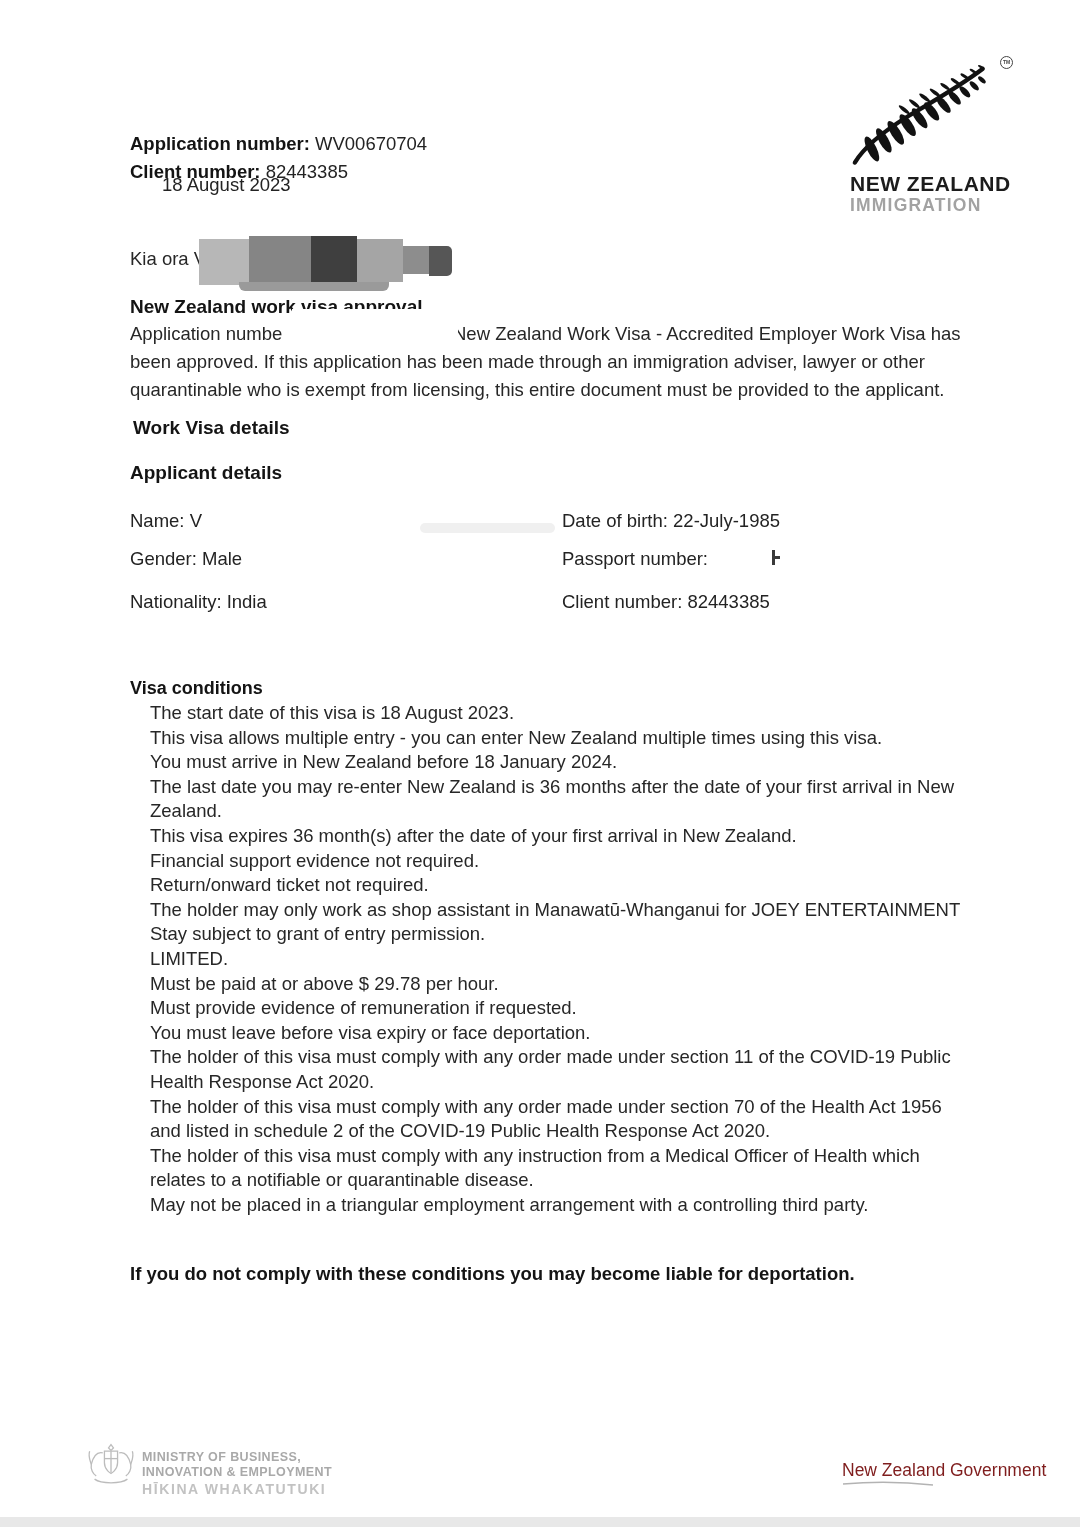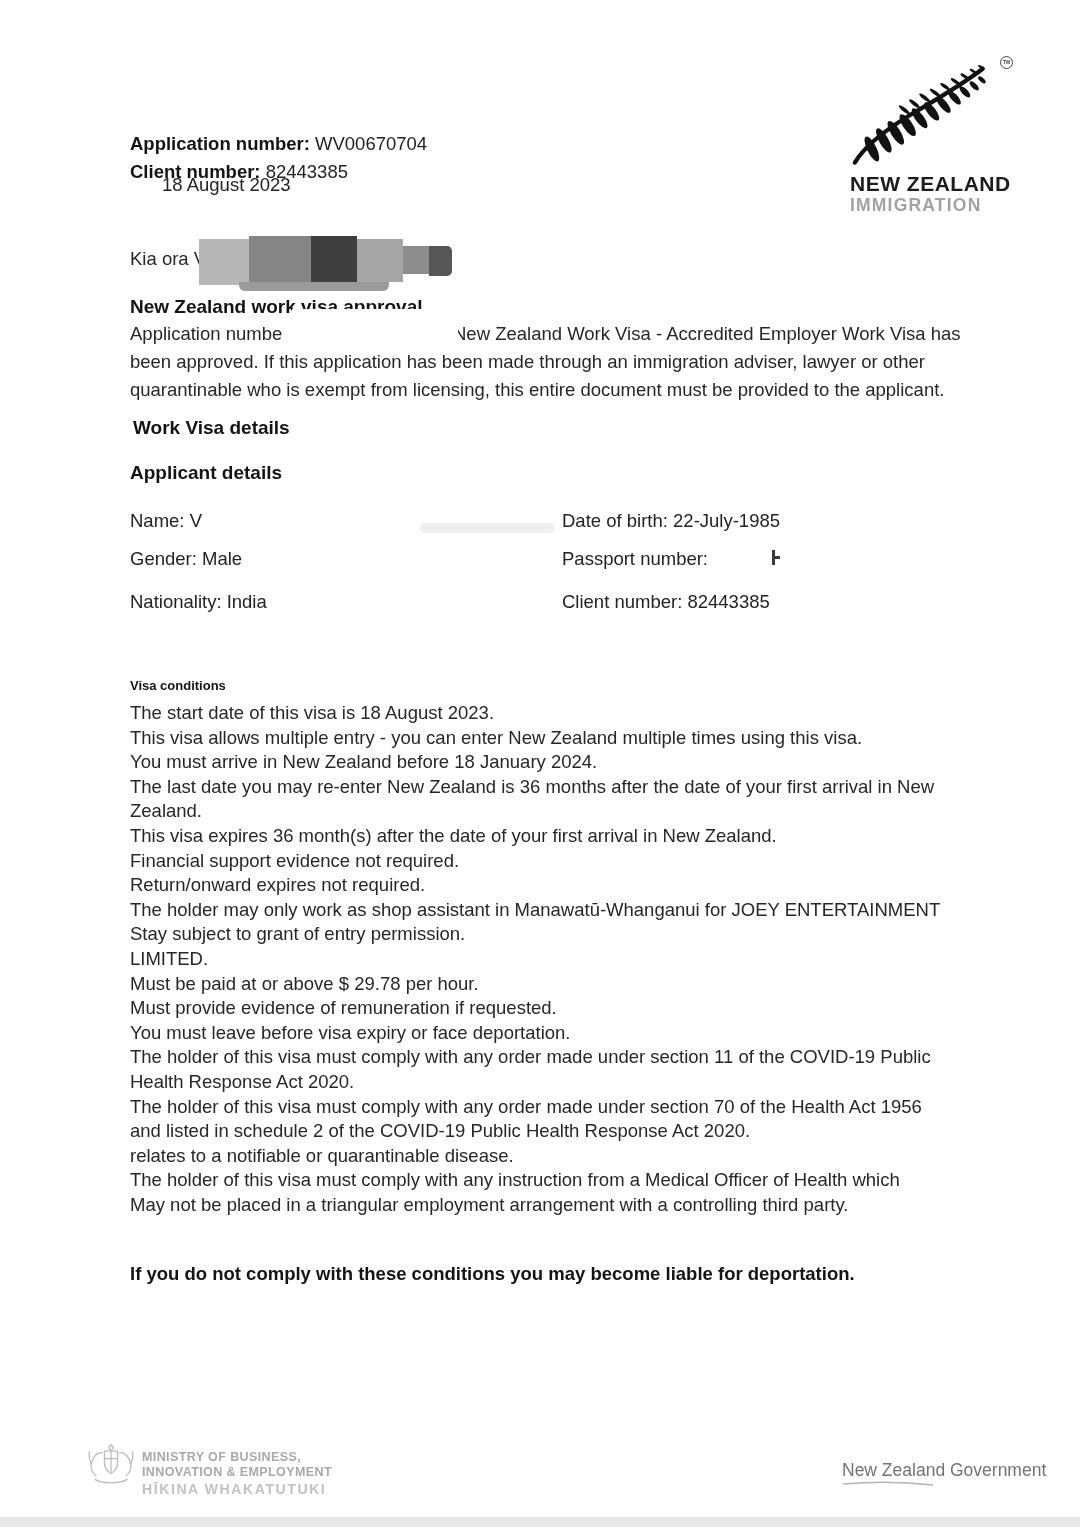--- a/index.html
+++ b/index.html
@@ -31,30 +31,30 @@
   
   .seg { position:absolute; }
 
   .white-patch { position:absolute; background:#ffffff; }
 
   
   .detail { font-size:18.5px; white-space:nowrap; }
 
   
   .cond-wrap { width:880px; }
-  .cond-line { font-size:18.5px; line-height:24.6px; color:#272727; white-space:nowrap; }
+  .cond-line { font-size:18.5px; line-height:24.6px; color:#272727; white-space:nowrap;margin-left:20px; }
 
   
   .pp-frag { width:3px; height:15px; background:#3a3a3a; }
   .pp-frag::after { content:""; position:absolute; left:3px; top:6px; width:5px; height:2.5px; background:#3a3a3a; }
 
   
   .mbie1 { font-size:12.5px; font-weight:bold; letter-spacing:0.4px; color:#a9a9a9; white-space:nowrap; }
   .mbie3 { font-size:14px; font-weight:bold; letter-spacing:1.6px; color:#c2c2c2; white-space:nowrap; }
-  .nzgovt { font-size:17.5px; color:#737373; white-space:nowrap; }
+  .nzgovt { font-size:17.5px; color:#7f1d1d; white-space:nowrap; }
   .bottom-band { position:absolute; left:0; top:1517px; width:1080px; height:10px; background:#e8e8e8; }
   .smudge { position:absolute; background:#ededed; border-radius:6px; opacity:0.85; }
 </style>
 </head>
 <body>
 
 <div class="page">
 
   <div class="abs app-line" style="left:130px; top:133px;">
     <span class="lbl">Application number:</span>
@@ -127,42 +127,42 @@
   <div class="abs detail" style="left:562px; top:510px;">Date of birth: 22-July-1985</div>
   <div class="abs smudge" style="left:420px; top:523px; width:135px; height:10px;"></div>
 
   <div class="abs detail" style="left:130px; top:548px;">Gender: Male</div>
   <div class="abs detail" style="left:562px; top:548px;">Passport number:</div>
   <div class="abs pp-frag" style="left:772px; top:550px;"></div>
 
   <div class="abs detail" style="left:130px; top:591px;">Nationality: India</div>
   <div class="abs detail" style="left:562px; top:591px;">Client number: 82443385</div>
 
-  <div class="abs body-text bold" style="left:130px; top:678px; font-size:13px;">Visa conditions</div>
+  <div class="abs body-text bold" style="left:130px; top:678px; font-size:18px;">Visa conditions</div>
   <div class="abs cond-wrap" style="left:130px; top:701px;">
       <div class="cond-line">The start date of this visa is 18 August 2023.</div>
       <div class="cond-line">This visa allows multiple entry - you can enter New Zealand multiple times using this visa.</div>
       <div class="cond-line">You must arrive in New Zealand before 18 January 2024.</div>
       <div class="cond-line">The last date you may re-enter New Zealand is 36 months after the date of your first arrival in New</div>
       <div class="cond-line">Zealand.</div>
       <div class="cond-line">This visa expires 36 month(s) after the date of your first arrival in New Zealand.</div>
       <div class="cond-line">Financial support evidence not required.</div>
-      <div class="cond-line">Return/onward expires not required.</div>
+      <div class="cond-line">Return/onward ticket not required.</div>
       <div class="cond-line">The holder may only work as shop assistant in Manawatū-Whanganui for JOEY ENTERTAINMENT</div>
       <div class="cond-line">Stay subject to grant of entry permission.</div>
       <div class="cond-line">LIMITED.</div>
       <div class="cond-line">Must be paid at or above $ 29.78 per hour.</div>
       <div class="cond-line">Must provide evidence of remuneration if requested.</div>
       <div class="cond-line">You must leave before visa expiry or face deportation.</div>
       <div class="cond-line">The holder of this visa must comply with any order made under section 11 of the COVID-19 Public</div>
       <div class="cond-line">Health Response Act 2020.</div>
       <div class="cond-line">The holder of this visa must comply with any order made under section 70 of the Health Act 1956</div>
       <div class="cond-line">and listed in schedule 2 of the COVID-19 Public Health Response Act 2020.</div>
+      <div class="cond-line">The holder of this visa must comply with any instruction from a Medical Officer of Health which</div>
       <div class="cond-line">relates to a notifiable or quarantinable disease.</div>
-      <div class="cond-line">The holder of this visa must comply with any instruction from a Medical Officer of Health which</div>
       <div class="cond-line">May not be placed in a triangular employment arrangement with a controlling third party.</div>
     </div>
 
   <div class="abs body-text bold" style="left:130px; top:1263px;">If you do not comply with these conditions you may become liable for deportation.</div>
 
   <div class="abs" style="left:86px; top:1443px; width:50px; height:46px;">
     <svg width="50" height="46" viewBox="0 0 60 56" fill="none" stroke="#bcbcbc" stroke-width="1.6">
       <path d="M30,2 l3,4 -3,3 -3,-3 z"></path>
       <path d="M22,10 h16 v14 c0,9 -8,13 -8,13 c0,0 -8,-4 -8,-13 z"></path>
       <line x1="30" y1="10" x2="30" y2="36"></line>

